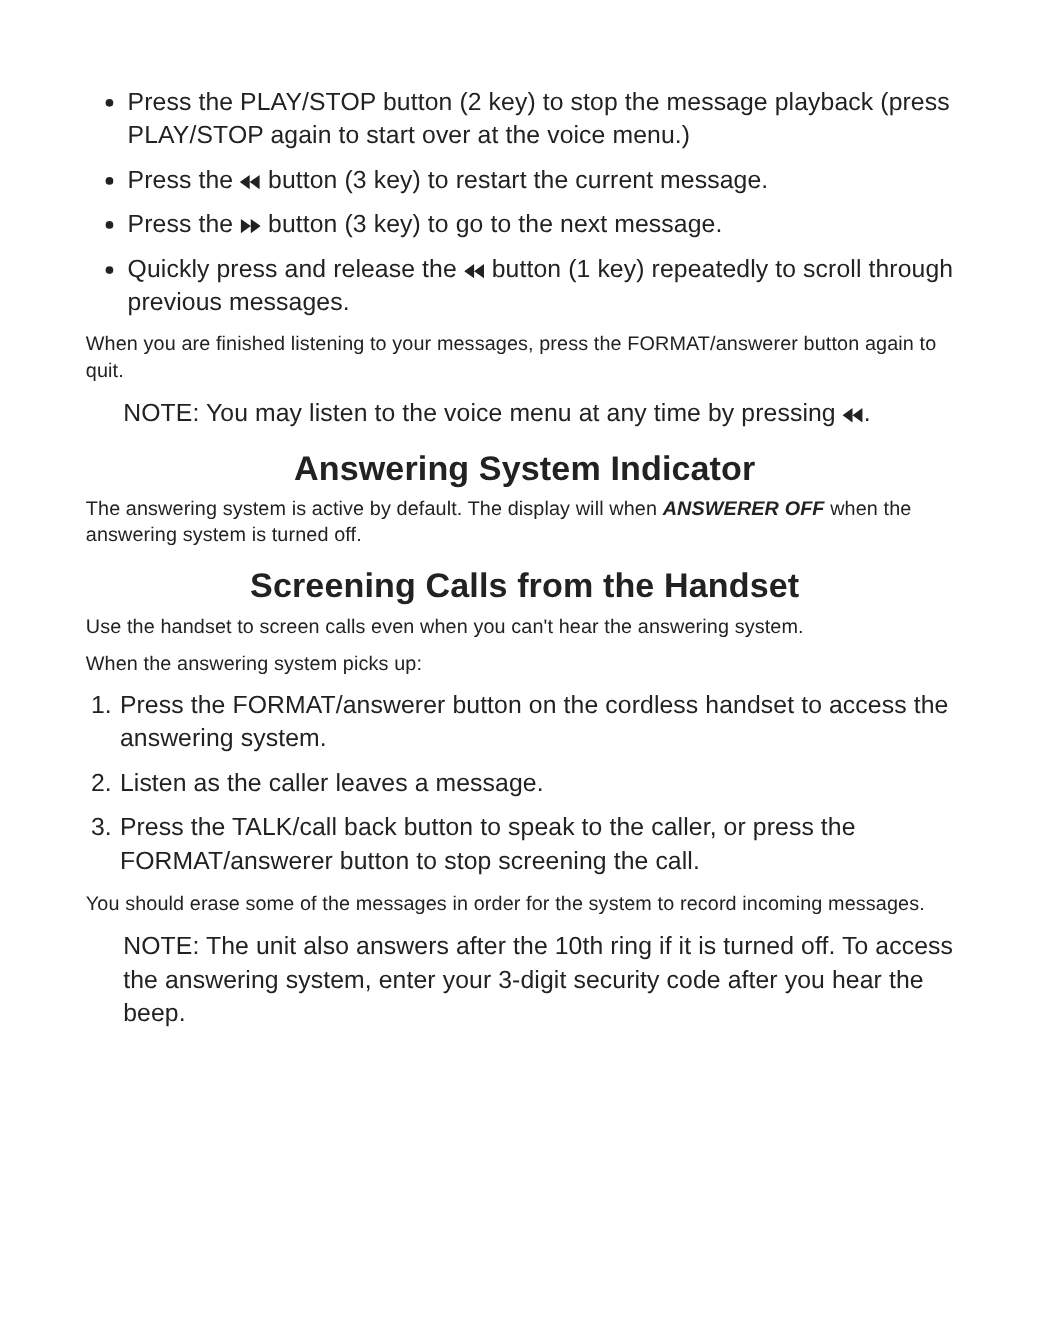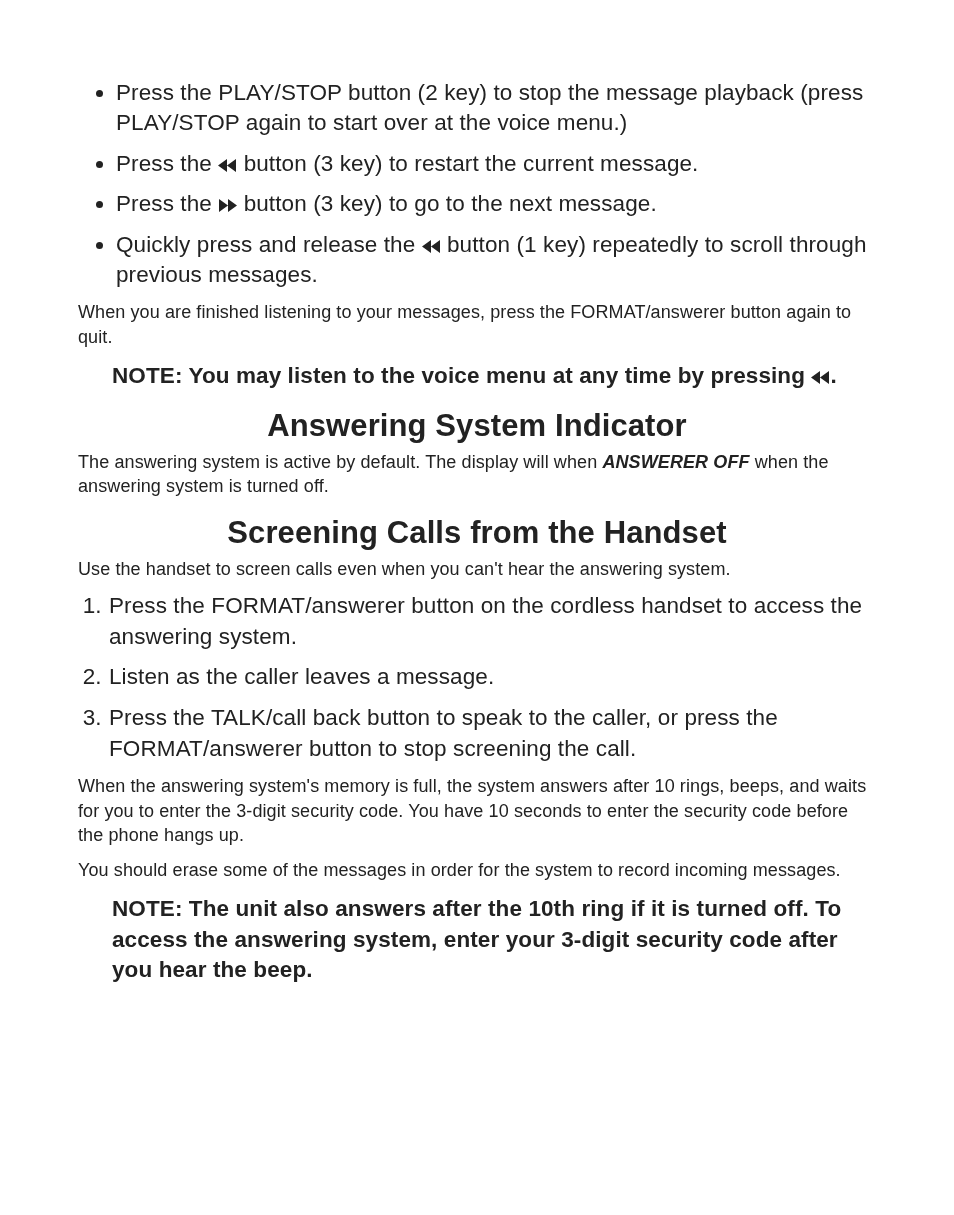--- a/index.html
+++ b/index.html
@@ -30,21 +30,21 @@
   }
   p.body {
     font-size: 18px;
     line-height: 1.36;
     margin: 4px 0 10px 0;
     font-weight: 300;
     letter-spacing: 0.1px;
   }
   .note {
     font-size: 22.5px;
-    font-weight: 700;
+    font-weight: 400;
     padding-left: 34px;
     margin: 12px 0 10px 0;
     letter-spacing: 0.1px;
     line-height: 1.36;
   }
   h2.section {
     font-size: 31px;
     font-weight: 600;
     margin: 16px 0 6px 0;
     letter-spacing: 0.1px;
@@ -106,23 +106,23 @@
         </svg></span><span>.</span>
   </p>
 
   <h2 class="section">Answering System Indicator</h2>
   <p class="body">
     <span>The answering system is active by default. The display will when </span><span class="emph">ANSWERER OFF</span><span> when the answering system is turned off.</span>
   </p>
 
   <h2 class="section">Screening Calls from the Handset</h2>
   <p class="body">Use the handset to screen calls even when you can't hear the answering system.</p>
+  <p class="body">When the answering system picks up:</p>
   <ol class="nums">
     <li>Press the FORMAT/answerer button on the cordless handset to access the answering system.</li>
     <li>Listen as the caller leaves a message.</li>
     <li>Press the TALK/call back button to speak to the caller, or press the FORMAT/answerer button to stop screening the call.</li>
   </ol>
 
-  <p class="body">When the answering system's memory is full, the system answers after 10 rings, beeps, and waits for you to enter the 3-digit security code. You have 10 seconds to enter the security code before the phone hangs up.</p>
   <p class="body">You should erase some of the messages in order for the system to record incoming messages.</p>
   <p class="note">NOTE: The unit also answers after the 10th ring if it is turned off. To access the answering system, enter your 3-digit security code after you hear the beep.</p>
 
 </div>
 
 </body></html>

